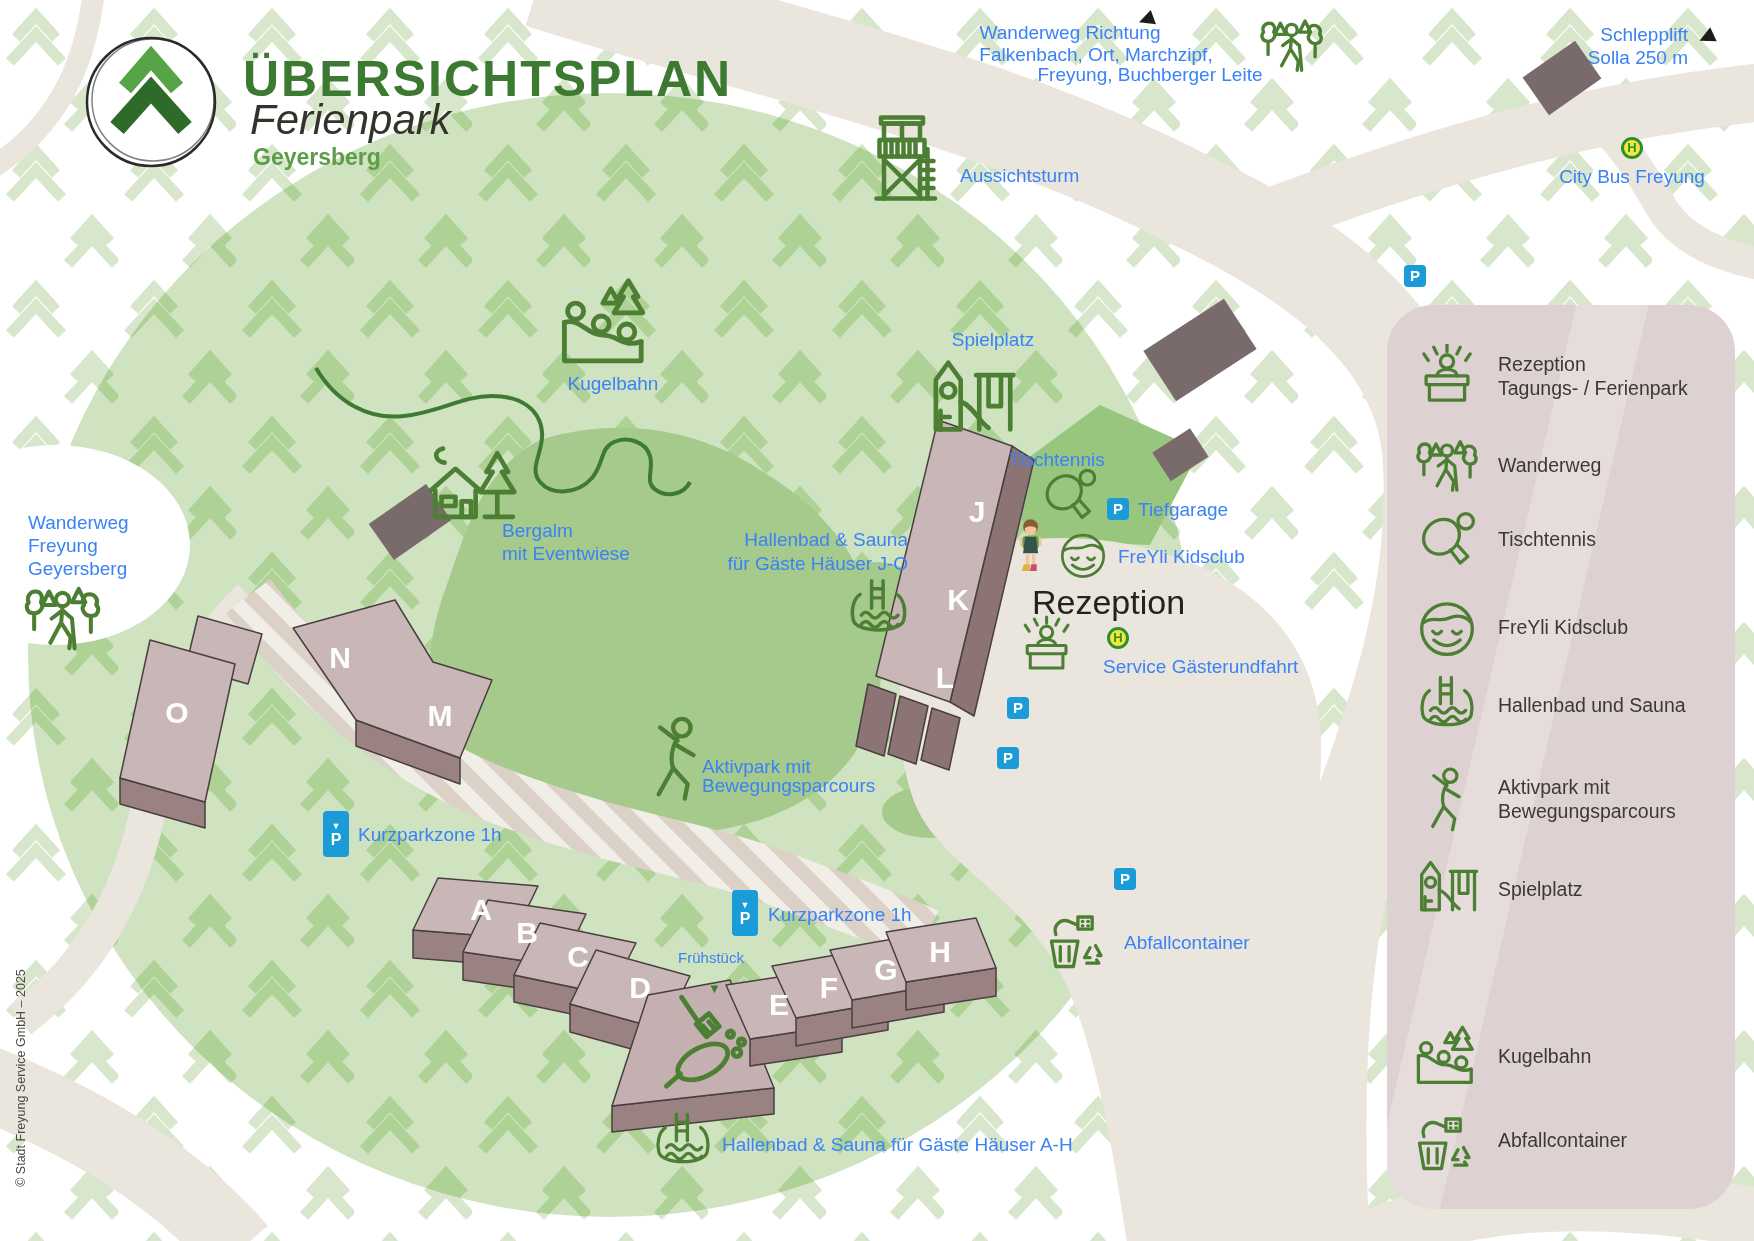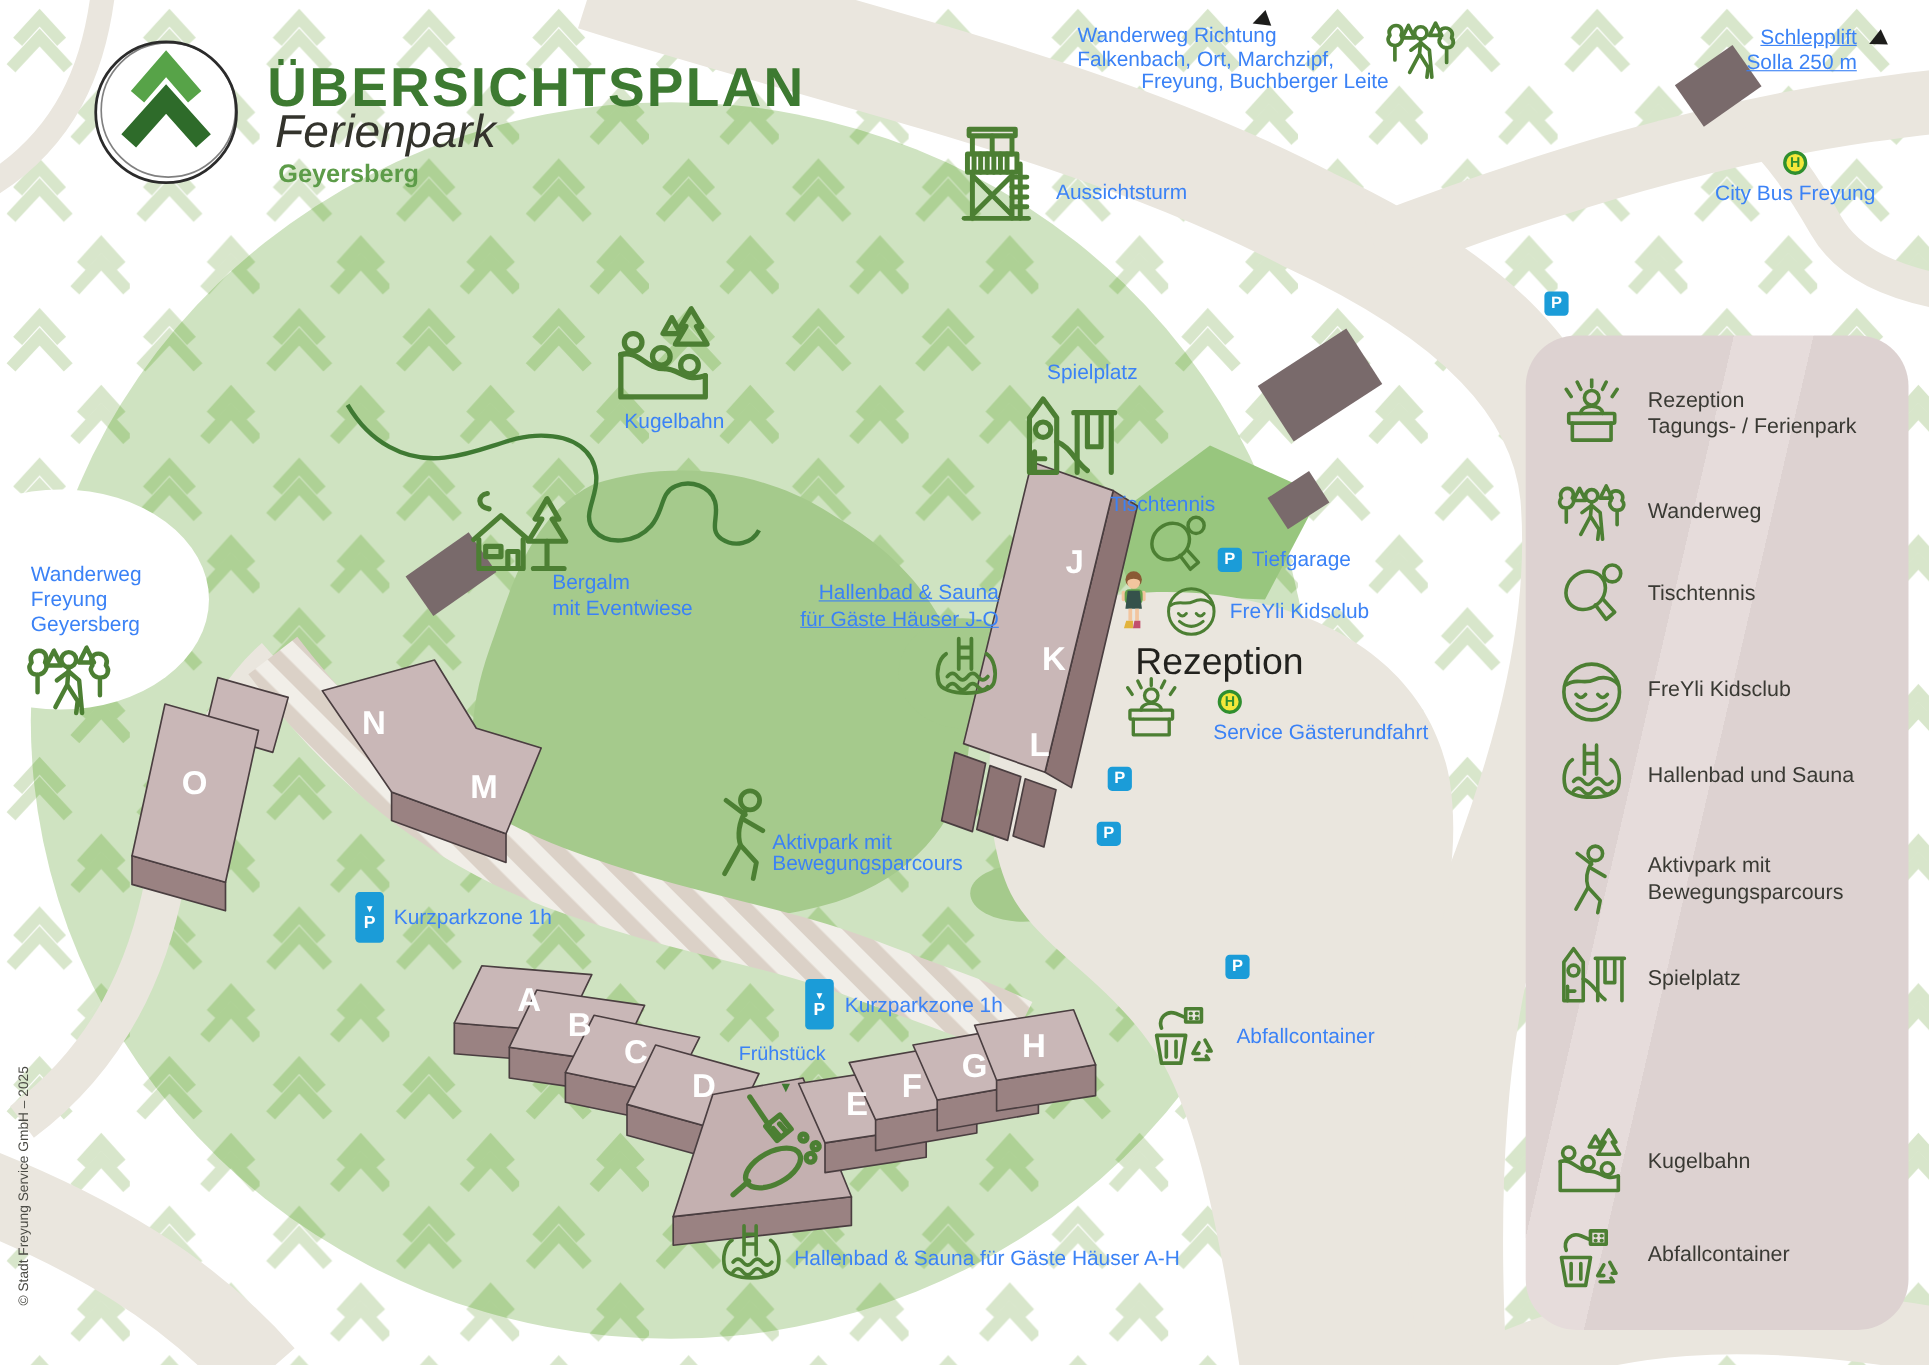--- a/index.html
+++ b/index.html
@@ -3,23 +3,23 @@
 <meta charset="utf-8">
 <style>
   html,body{margin:0;padding:0;background:#fff;}
   #stage{position:relative;width:1754px;height:1241px;overflow:hidden;
          font-family:"Liberation Sans",sans-serif;color:#2c2c27;}
   #basemap{position:absolute;left:0;top:0;}
   .icn{stroke:#4c7f33;stroke-width:3;fill:none;stroke-linecap:round;stroke-linejoin:round;}
   .mlabel{position:absolute;font-size:19px;line-height:1.18;white-space:nowrap;color:#3b82f6;}
   .c{transform:translate(-50%,-50%);}
   .l{transform:translate(0,-50%);}
-  .r{transform:translate(-100%,-50%);text-decoration:underline;}
+  .r{transform:translate(-100%,-50%);}
   .big{font-size:34px;color:#22221e;}
-  .small{font-size:18px;}
+  .small{font-size:15px;}
   .arrow{position:absolute;font-size:20px;color:#1d1d1b;line-height:1;}
   .psign{position:absolute;width:22px;height:22px;background:#1b9cd8;border-radius:4px;
          color:#fff;font-weight:bold;font-size:15px;line-height:22px;text-align:center;
          transform:translate(-50%,-50%);}
   .psign2{position:absolute;width:26px;height:46px;background:#1b9cd8;border-radius:4px;
          color:#fff;text-align:center;transform:translate(-50%,-50%);display:flex;
          flex-direction:column;justify-content:center;align-items:center;}
   .psign2 .ar{font-size:9px;line-height:10px;}
   .psign2 .pl{font-weight:bold;font-size:16px;line-height:17px;}
   .hsign{position:absolute;width:22px;height:22px;border-radius:50%;background:#f3e73a;

